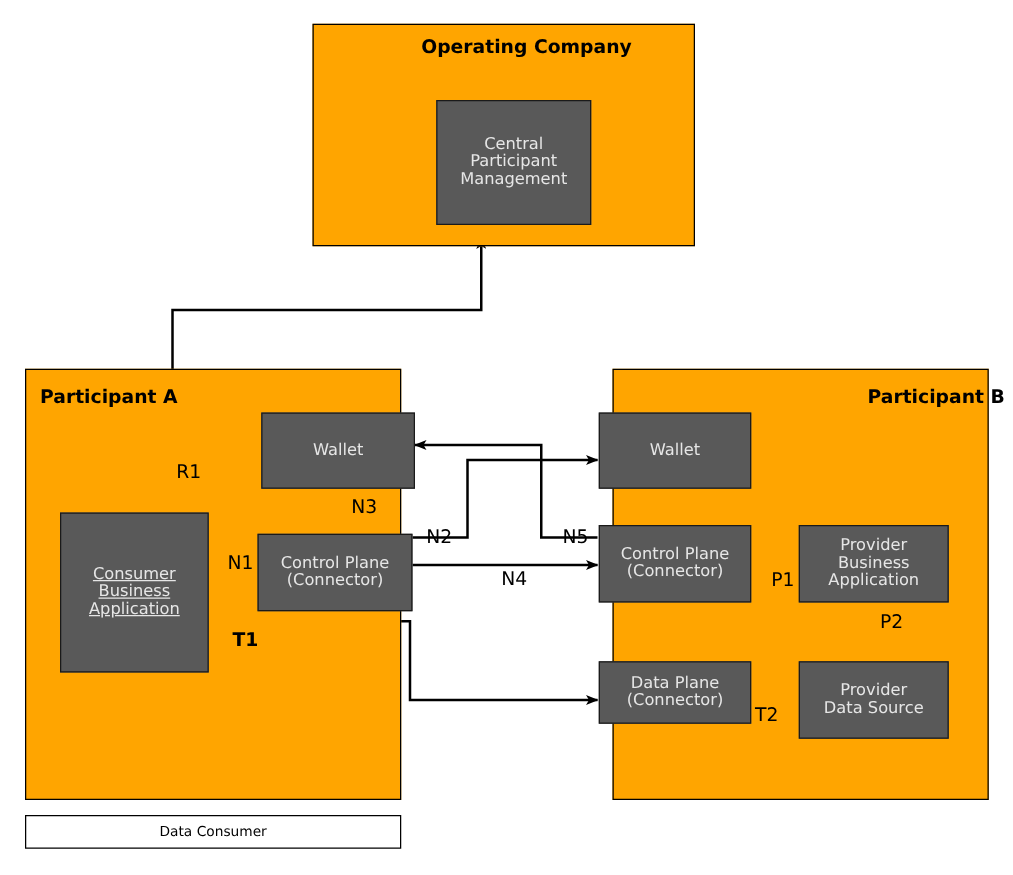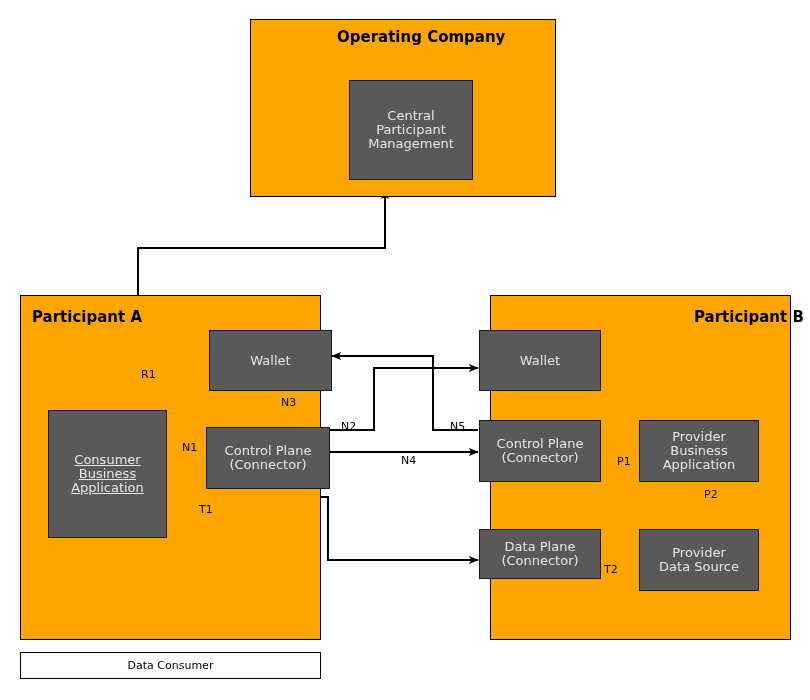--- a/index.html
+++ b/index.html
@@ -71,21 +71,21 @@
     display: flex;
     align-items: center;
     justify-content: center;
     text-align: right;
     z-index: 4;
   }
 
   
   .edge-label {
     position: absolute;
-    font-size: 11px;
+    font-size: 15px;
     color: #000000;
     white-space: nowrap;
     z-index: 5;
   }
 </style>
 </head>
 <body>
 
 <div id="canvas">
 
@@ -168,21 +168,21 @@
   <div class="edge-label" style="left:182px; top:441px;">N1</div>
 
   <div class="edge-label" style="left:281px; top:396px;">N3</div>
 
   <div class="edge-label" style="left:341px; top:420px;">N2</div>
 
   <div class="edge-label" style="left:401px; top:454px;">N4</div>
 
   <div class="edge-label" style="left:450px; top:420px;">N5</div>
 
-  <div class="edge-label" style="left:199px; top:503px;">T1</div>
+  <div class="edge-label" style="left:186px; top:503px;font-weight:bold;">T1</div>
 
   <div class="edge-label" style="left:604px; top:563px;">T2</div>
 
   <div class="edge-label" style="left:617px; top:455px;">P1</div>
 
   <div class="edge-label" style="left:704px; top:488px;">P2</div>
 
 </div>
 
 </body></html>

